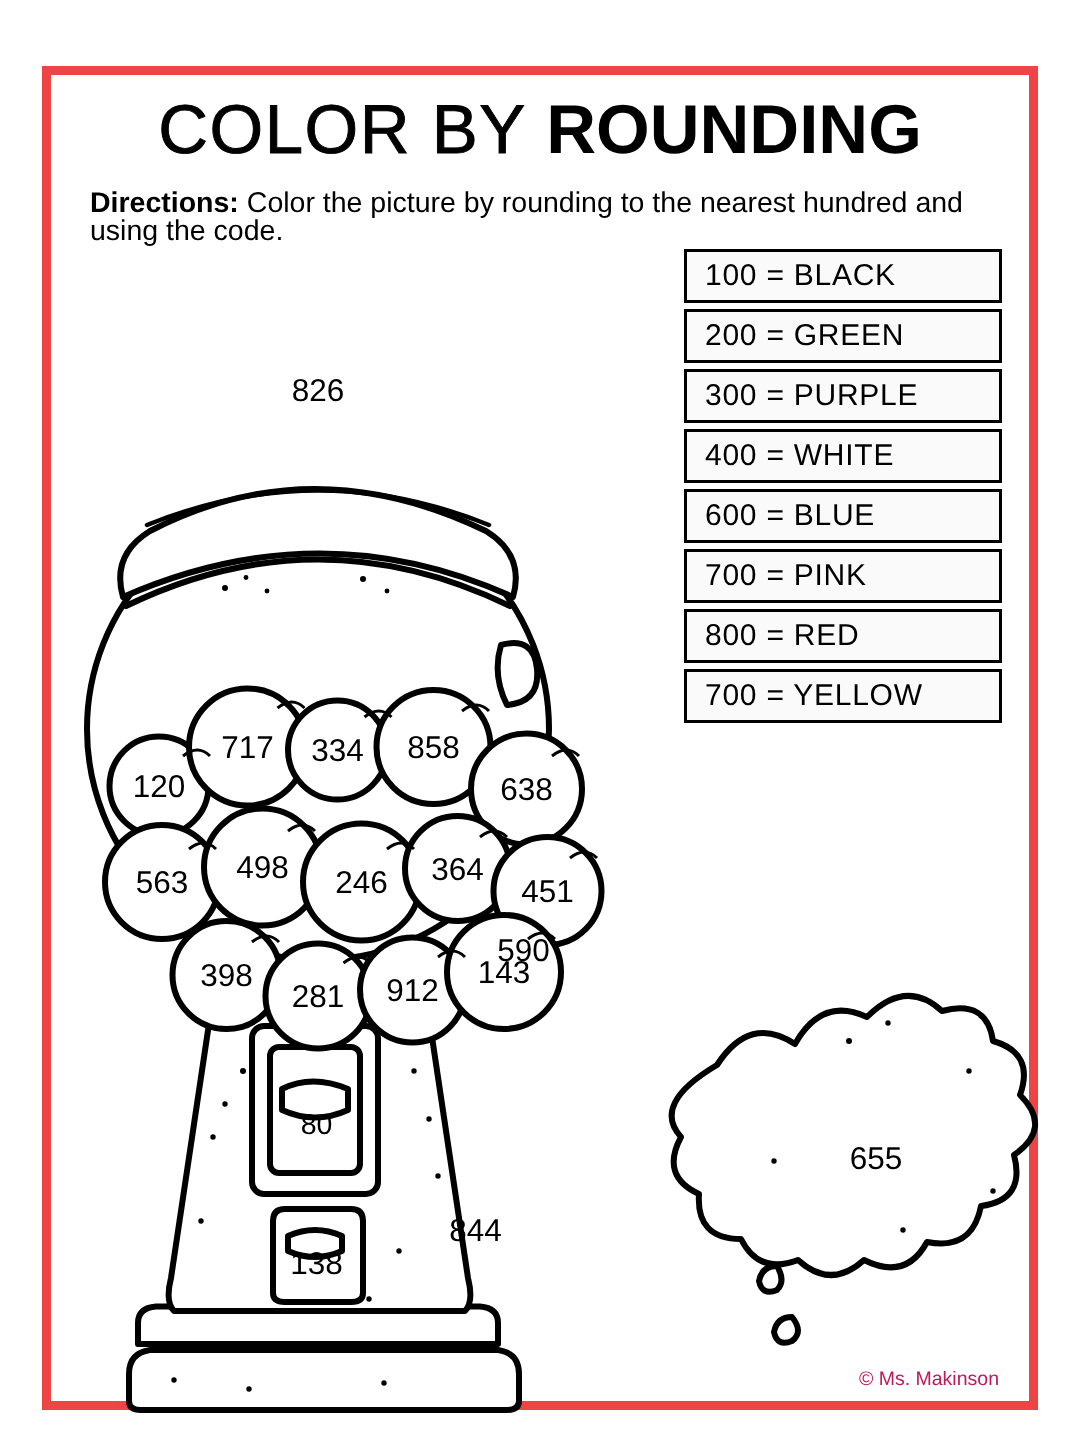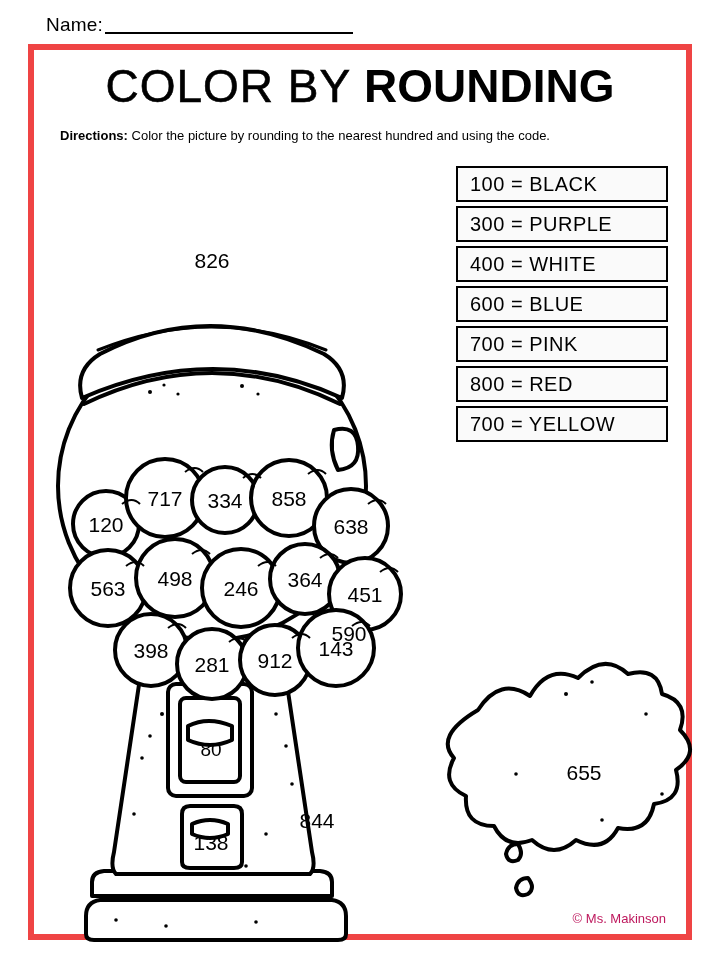--- a/index.html
+++ b/index.html
@@ -66,21 +66,21 @@
   }
   .title .bold {
     font-weight: 700;
     letter-spacing: 0px;
   }
   .directions {
     position: absolute;
     top: 76px;
     left: 26px;
     width: 590px;
-    font-size: 13px;
+    font-size: 19px;
     line-height: 19px;
   }
   .directions b { font-weight: 700; }
 
   
   .key {
     position: absolute;
     right: 18px;
     top: 116px;
     width: 212px;
@@ -124,36 +124,34 @@
     bottom: 8px;
     font-size: 13px;
     color: #be185d;
   }
 </style>
 </head>
 <body>
 
 <div class="page">
 
-  <div class="name-row">
-    <span class="name-label">Name:</span><span class="name-blank"></span>
-  </div>
 
   <div class="sheet">
 
     <div class="title">
       <span class="thin">COLOR BY </span><span class="bold">ROUNDING</span>
     </div>
 
     <div class="directions">
       <b>Directions:</b><span> Color the picture by rounding to the nearest hundred and using the code.</span>
     </div>
 
     <div class="key">
       <div class="key-row">100 = BLACK</div>
+      <div class="key-row">200 = GREEN</div>
       <div class="key-row">300 = PURPLE</div>
       <div class="key-row">400 = WHITE</div>
       <div class="key-row">600 = BLUE</div>
       <div class="key-row">700 = PINK</div>
       <div class="key-row">800 = RED</div>
       <div class="key-row">700 = YELLOW</div>
     </div>
 
     <div class="picture">
       <svg width="664" height="790" viewBox="0 0 664 790" xmlns="http://www.w3.org/2000/svg">

